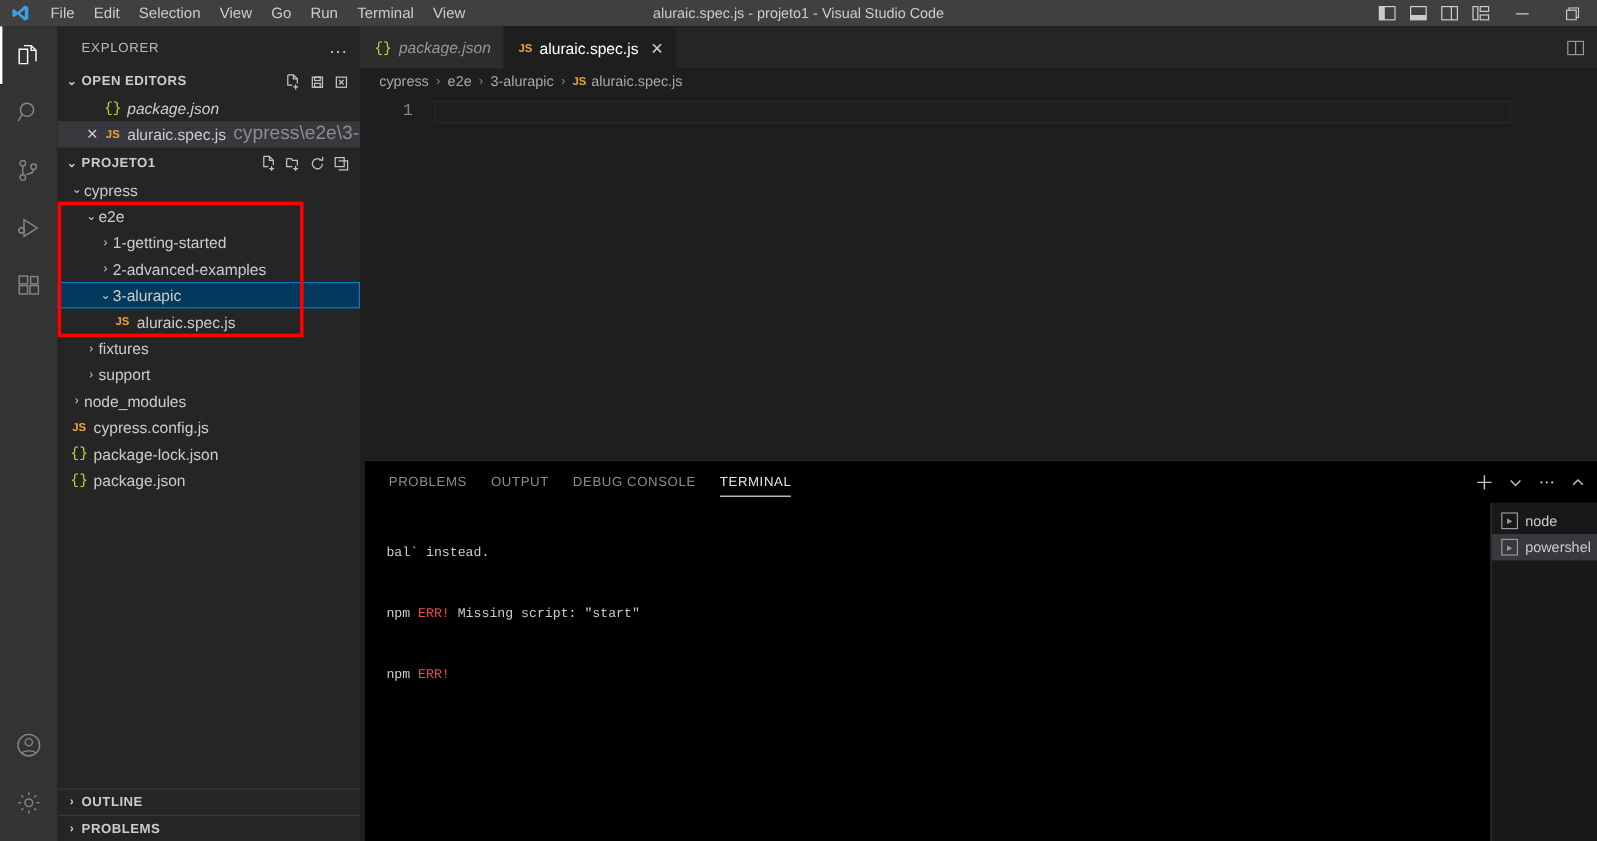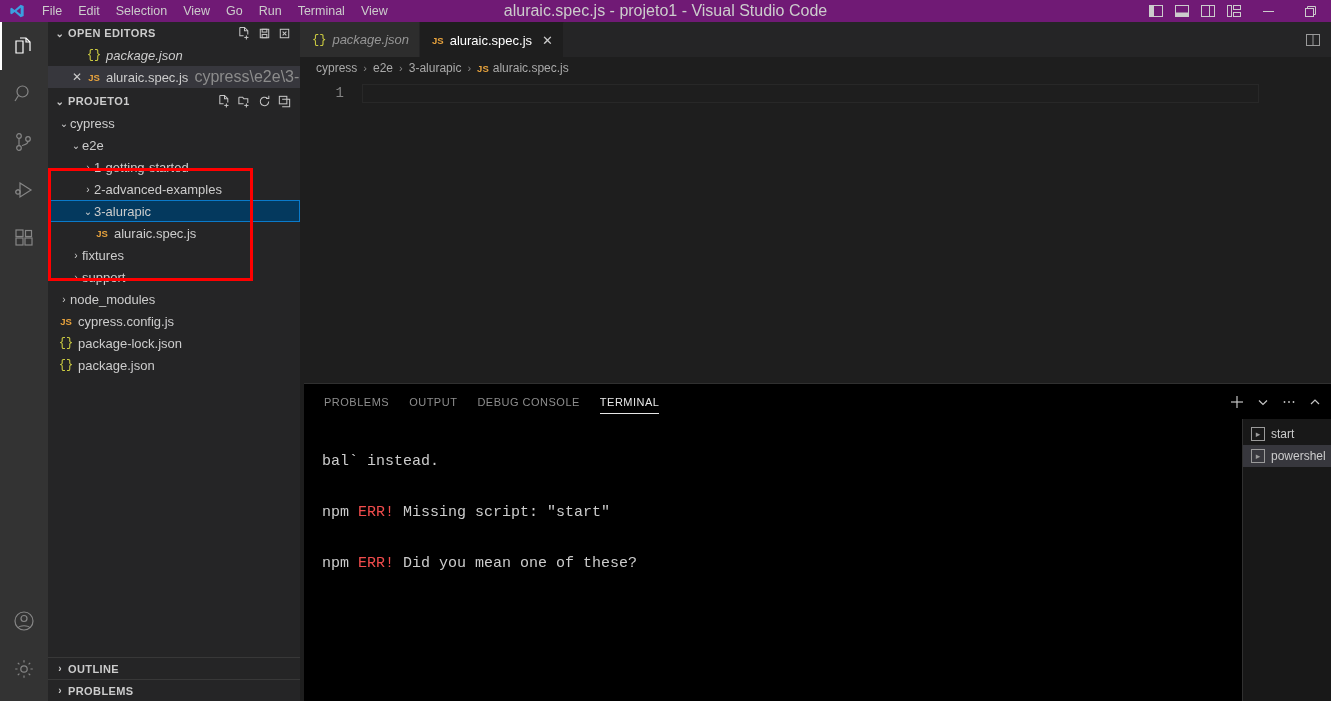--- a/index.html
+++ b/index.html
@@ -7,29 +7,29 @@
     width: 1331px; height: 701px;
     background: #1e1e1e;
     font-family: "Liberation Sans", sans-serif;
     overflow: hidden;
   }
   body { position: relative; }
 
   
   #titlebar {
     position: absolute; left: 0; top: 0; width: 1331px; height: 22px;
-    background: #701a75; display: flex; align-items: center;
+    background: #404040; display: flex; align-items: center;
     color: #cccccc; font-size: 12px;
   }
   #vscode-logo { width: 34px; display: flex; justify-content: center; align-items: center; }
   #vscode-logo svg { width: 16px; height: 16px; }
   .menu-item { padding: 0 8px; height: 22px; line-height: 22px; font-size: 12.5px; color: #cccccc; cursor: default; }
   #title-center {
     position: absolute; left: 0; right: 0; text-align: center;
-    font-size: 16px; color: #cccccc; pointer-events: none;
+    font-size: 12px; color: #cccccc; pointer-events: none;
   }
   #titlebar-right { margin-left: auto; display: flex; align-items: center; height: 22px; z-index: 5; }
   .layout-icon { width: 26px; height: 22px; display: flex; align-items: center; justify-content: center; }
   .layout-icon svg { width: 16px; height: 16px; }
   .winctl { width: 42px; height: 22px; display: flex; align-items: center; justify-content: center; }
   .winctl svg { width: 11px; height: 11px; }
 
   
   #activitybar {
     position: absolute; left: 0; top: 22px; width: 48px; height: 679px;
@@ -130,21 +130,21 @@
   .ptab.active::after { content: ""; position: absolute; left: 0; right: 0; bottom: 5px; height: 1px; background: #e7e7e7; }
   #panel-actions { margin-left: auto; display: flex; align-items: center; gap: 10px; padding-right: 12px; }
   #panel-actions .pa { color: #c5c5c5; font-size: 14px; display: flex; align-items: center; }
   #panel-actions .pa svg { width: 16px; height: 16px; stroke: #c5c5c5; fill: none; stroke-width: 1.2; }
 
   #terminal-body {
     position: absolute; left: 0; top: 35px; right: 0; bottom: 0; display: flex;
   }
   #terminal-text {
     flex: 1; padding: 0 0 0 18px; overflow: hidden;
-    font-family: "Liberation Mono", monospace; font-size: 15px; line-height: 17px; color: #cccccc;
+    font-family: "Liberation Mono", monospace; font-size: 11px; line-height: 17px; color: #cccccc;
     white-space: pre;
   }
   #terminal-text .ln { height: 17px; }
   .t-white { color: #cccccc; }
   .t-red { color: #f14c4c; text-align: center; }
   .t-magenta { color: #d670d6; }
   .t-warn { background: #e5e510; color: #1e1e1e; }
 
   #terminal-side {
     width: 93px; border-left: 1px solid #303030; padding-top: 4px; background: #181818;
@@ -266,20 +266,24 @@
     <div class="act-item">
       <svg viewBox="0 0 24 24">
           <circle cx="12" cy="12" r="3.2"></circle>
           <path d="M12 3.2v2.3M12 18.5v2.3M3.2 12h2.3M18.5 12h2.3M5.8 5.8l1.6 1.6M16.6 16.6l1.6 1.6M18.2 5.8l-1.6 1.6M7.4 16.6l-1.6 1.6"></path>
         </svg>
     </div>
   </div>
 </div>
 
 <div id="sidebar">
+  <div id="sidebar-header">
+    <span>EXPLORER</span>
+    <span class="dots">...</span>
+  </div>
 
   <div class="section-head">
     <span class="chev">⌄</span>
     <span>OPEN EDITORS</span>
     <span class="acts">
       <svg viewBox="0 0 16 16">
           <path d="M3 1.5h5l3.5 3.5v4"></path>
           <path d="M3 1.5v9h4"></path>
           <path d="M8 1.5V5h3.5"></path>
           <line x1="10" y1="10" x2="10" y2="14.5"></line>
@@ -494,36 +498,36 @@
               <polyline points="4,10 8,6 12,10"></polyline>
             </svg>
         </span>
       </div>
     </div>
 
     <div id="terminal-body">
       <div id="terminal-text">
         <div class="ln"><span class="t-white">bal` instead.</span></div>
         <div class="ln"><span class="t-white">npm </span><span class="t-red">ERR!</span><span class="t-white"> Missing script: "start"</span></div>
-        <div class="ln"><span class="t-white">npm </span><span class="t-red">ERR!</span><span class="t-white"> Did you mean one of these?</span></div>
+        <div class="ln"><span class="t-white">npm </span><span class="t-red">ERR!</span></div>
         
         
         
         
         
         
         
         
         
       </div>
 
       <div id="terminal-side">
         <div class="term-item">
           <span class="tico">▸</span>
-          <span>start</span>
+          <span>node</span>
         </div>
         <div class="term-item active">
           <span class="tico">▸</span>
           <span>powershel</span>
         </div>
       </div>
     </div>
   </div>
 </div>
 

